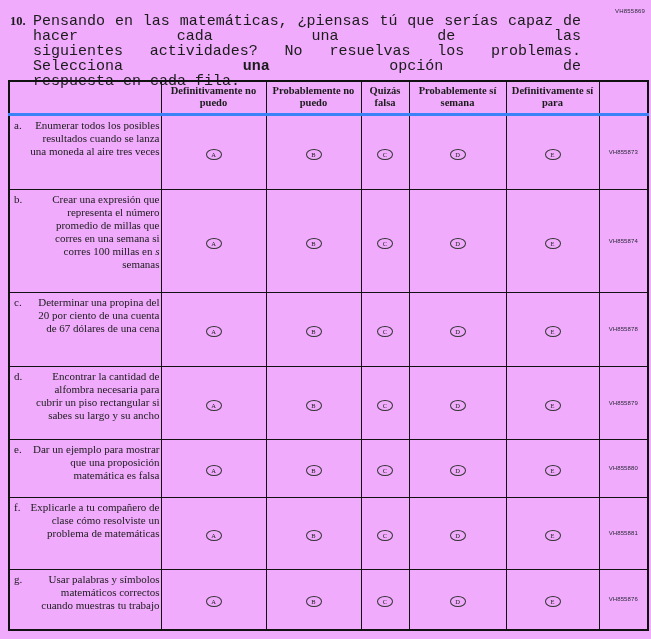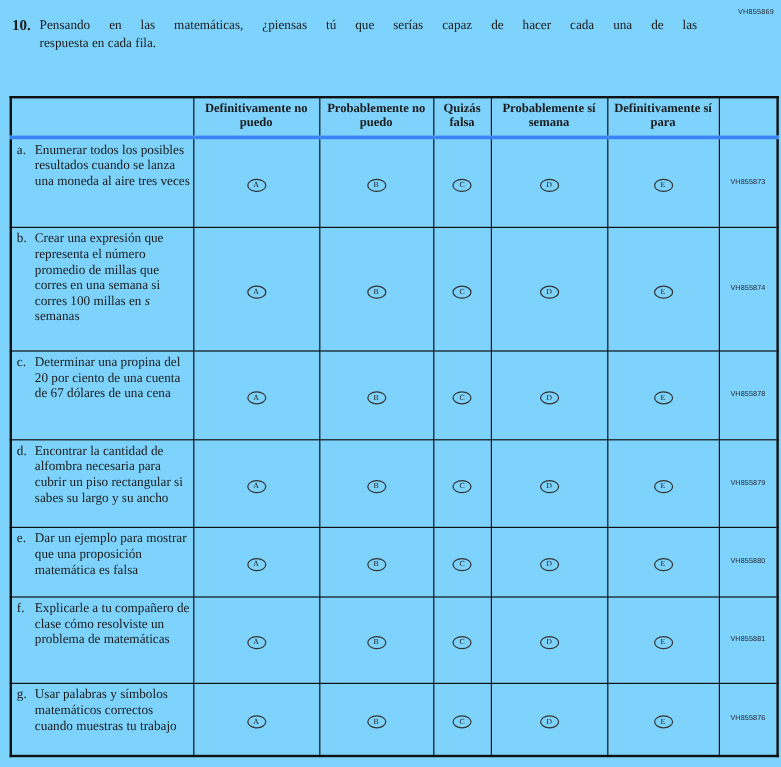--- a/index.html
+++ b/index.html
@@ -6,21 +6,21 @@
     margin: 0;
     padding: 0;
     background: #ffffff;
     font-family: "Liberation Serif", "DejaVu Serif", serif;
     color: #1b1b1b;
   }
   .page {
     position: relative;
     width: 651px;
     height: 639px;
-    background: #7dd3fc;
+    background: #f0abfc;
     overflow: hidden;
   }
   .top-code {
     position: absolute;
     top: 8px;
     right: 6px;
     font-family: "Liberation Sans", sans-serif;
     font-size: 6px;
     letter-spacing: 0.2px;
     color: #2a2a38;
@@ -33,22 +33,23 @@
   }
   .qnum {
     width: 23px;
     flex: none;
     font-weight: bold;
     font-size: 12.5px;
     line-height: 15px;
   }
   .qtext {
     width: 548px;
-    font-size: 11px;
+    font-size: 15px;
     line-height: 15px;
+    font-family: Liberation Mono, monospace;
   }
   .qline.j {
     text-align: justify;
     text-align-last: justify;
   }
   .qline .bold-word { font-weight: bold; }
 
   table.grid {
     position: absolute;
     left: 8px;
@@ -79,21 +80,21 @@
     line-height: 13px;
   }
   .item-inner {
     display: flex;
     padding: 3px 1px 2px 4px;
   }
   .row-letter {
     width: 15px;
     flex: none;
   }
-  .row-text { flex: 1; }
+  .row-text { flex: 1; text-align: right; }
   .row-text .it { font-style: italic; }
 
   td.opt {
     text-align: center;
     vertical-align: middle;
   }
   .bubble {
     display: inline-flex;
     align-items: center;
     justify-content: center;
@@ -121,20 +122,21 @@
 <body>
 
 <div class="page">
 
   <div class="top-code">VH855869</div>
 
   <div class="question">
     <div class="qnum">10.</div>
     <div class="qtext">
       <div class="qline j">Pensando en las matemáticas, ¿piensas tú que serías capaz de hacer cada una de las</div>
+      <div class="qline j"><span>siguientes actividades? No resuelvas los problemas. Selecciona </span><span class="bold-word">una</span><span> opción de</span></div>
       <div class="qline">respuesta en cada fila.</div>
     </div>
   </div>
 
   <table class="grid">
     <colgroup>
       <col style="width:152px">
         <col style="width:105px">
         <col style="width:95px">
         <col style="width:48px">

